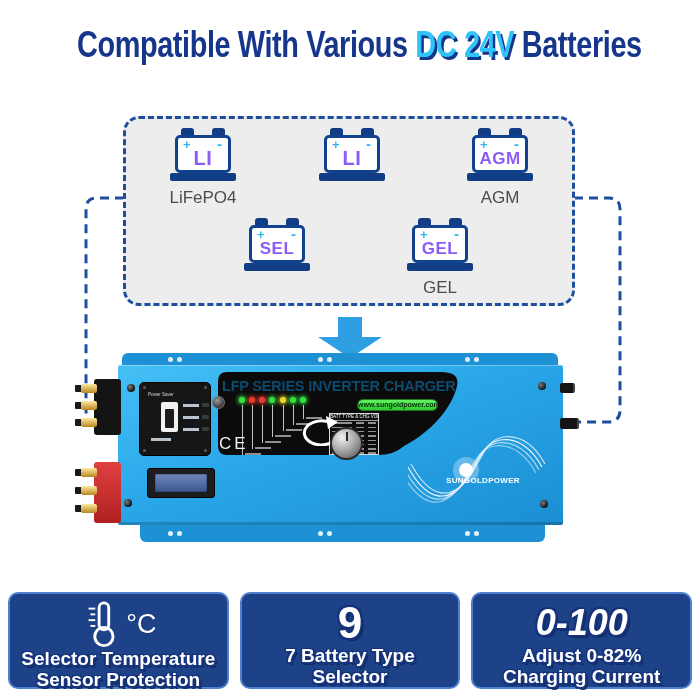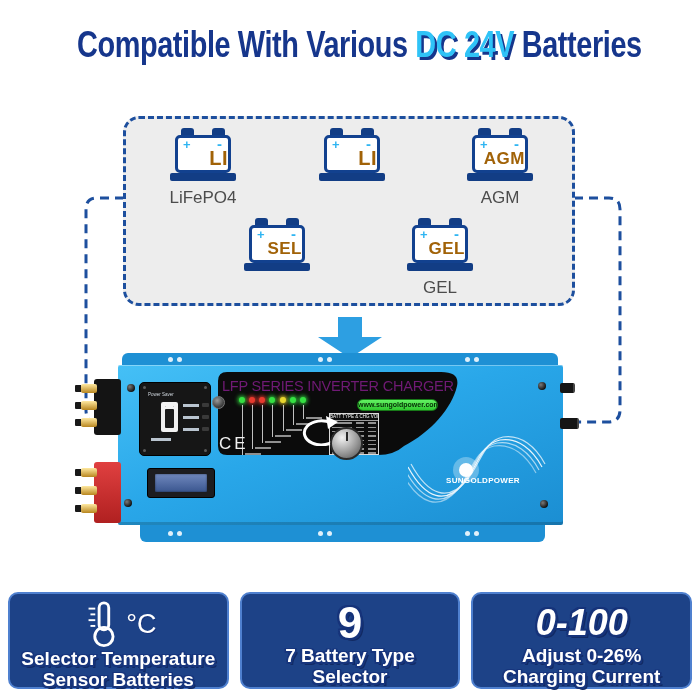--- a/index.html
+++ b/index.html
@@ -22,22 +22,22 @@
 
   
   .bat{position:absolute;width:76px;z-index:3;}
   .bicon{position:relative;width:66px;height:53px;margin:0 auto;}
   .term{position:absolute;top:0;width:13px;height:10px;background:#123d85;border-radius:3px 3px 0 0;}
   .term.t1{left:11px;} .term.t2{right:11px;}
   .bbody{position:absolute;top:7px;left:5px;width:56px;height:38px;background:#fff;
          border:3px solid #12418f;border-radius:5px;box-sizing:border-box;}
   .bplus{position:absolute;left:5px;top:-1px;font-size:13px;font-weight:bold;color:#2fb5f2;}
   .bminus{position:absolute;right:6px;top:-3px;font-size:15px;font-weight:bold;color:#2fb5f2;}
-  .bcode{position:absolute;left:0;right:0;top:9px;text-align:right;
-         font-size:20px;font-weight:bold;color:#a16207;letter-spacing:.5px;}
+  .bcode{position:absolute;left:0;right:0;top:9px;text-align:center;
+         font-size:20px;font-weight:bold;color:#8b5cf6;letter-spacing:.5px;}
   .btray{position:absolute;top:45px;left:0;width:66px;height:8px;background:#123d85;border-radius:2px;}
   .blabel{position:absolute;top:60px;left:50%;transform:translateX(-50%);width:170px;
           text-align:center;font-size:17px;color:#4c4c4c;}
 
   
   .arrow{position:absolute;left:310px;top:314px;z-index:2;}
 
   
   .flange-top{position:absolute;left:122px;top:353px;width:436px;height:13px;z-index:3;
               background:#1e90d4;border-radius:6px 6px 0 0;}
@@ -58,21 +58,21 @@
   .rocker{position:absolute;left:21px;top:19px;width:17px;height:30px;background:#f2f2f2;border-radius:2px;}
   .rocker:after{content:'';position:absolute;left:4px;top:4px;width:9px;height:22px;background:#1c1c1c;border-radius:1px;
                 box-shadow:inset 0 3px 0 #f2f2f2;}
   .rrow{position:absolute;left:43px;width:26px;height:4px;}
   .rrow b{position:absolute;left:0;top:1px;width:16px;height:2.5px;background:#b9c4cf;}
   .rrow s{position:absolute;right:0;top:0;width:7px;height:4px;background:#3a3a3a;border-radius:1px;}
   .rrow2{position:absolute;left:11px;top:55px;width:20px;height:2.5px;background:#b9c4cf;}
 
   
   .panel-title{position:absolute;left:222px;top:378px;width:220px;z-index:6;text-align:center;
-               font-size:14.5px;font-weight:normal;color:#701a75;letter-spacing:-.2px;white-space:nowrap;}
+               font-size:14.5px;font-weight:bold;color:#0c4a6e;letter-spacing:-.2px;white-space:nowrap;}
   .miniknob{position:absolute;left:212px;top:396px;width:13px;height:13px;border-radius:50%;z-index:6;
             background:radial-gradient(circle at 38% 32%,#9a9a9a,#383838 70%);border:1px solid #777;box-sizing:border-box;}
   .led{position:absolute;top:397px;width:6px;height:6px;border-radius:50%;z-index:6;}
   .ledline{position:absolute;width:1px;background:rgba(255,255,255,.75);z-index:6;top:405px;}
   .ledbar{position:absolute;width:16px;height:2px;background:rgba(255,255,255,.55);z-index:6;}
   .pill{position:absolute;left:357px;top:399px;width:81px;height:12px;z-index:6;border-radius:6px;
         background:linear-gradient(180deg,#63f263,#2fc92f);border:1px solid #187a18;box-sizing:border-box;
         text-align:center;font-size:7px;font-weight:bold;color:#062d06;line-height:10px;overflow:hidden;white-space:nowrap;}
   .vtable{position:absolute;left:329px;top:413px;width:50px;height:42px;z-index:6;box-sizing:border-box;
           border:1px solid rgba(255,255,255,.85);background:rgba(20,20,20,.25);}
@@ -385,33 +385,33 @@
               <line x1="10" y1="16" x2="15" y2="16"></line>
               <line x1="8" y1="22" x2="15" y2="22"></line>
               <line x1="10" y1="28" x2="15" y2="28"></line>
             </g>
           <rect x="19" y="4" width="10" height="28" rx="5" fill="none" stroke="#fff" stroke-width="3"></rect>
           <circle cx="24" cy="39" r="9.5" fill="none" stroke="#fff" stroke-width="3"></circle>
         </svg>
         <span class="fdeg">°C</span>
       </div>
       <div class="fline">Selector Temperature</div>
-      <div class="fline">Sensor Batteries</div>
+      <div class="fline">Sensor Protection</div>
     </div>
 
     <div class="feature">
       <div class="fvalrow">
           <span class="fval v9">9</span>
         </div>
       <div class="fline">7 Battery Type</div>
       <div class="fline">Selector</div>
     </div>
 
     <div class="feature">
       <div class="fvalrow">
           <span class="fval vr">0-100</span>
         </div>
-      <div class="fline">Adjust 0-26%</div>
+      <div class="fline">Adjust 0-82%</div>
       <div class="fline">Charging Current</div>
     </div>
   </div>
 
 </div>
 
 </body></html>

